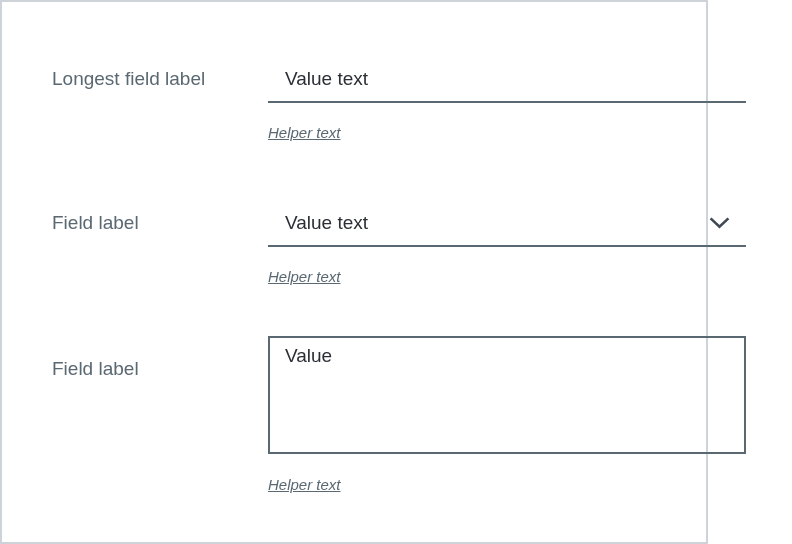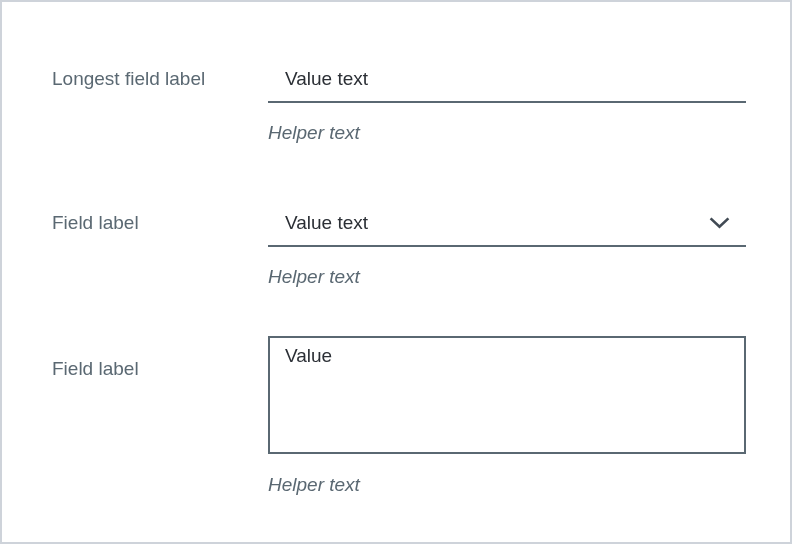--- a/index.html
+++ b/index.html
@@ -1,20 +1,20 @@
 <!DOCTYPE html>
 <html style="--background: #ffffff; --page_border: #ced3da; --label: #5a6872; --value: #2b2f35; --helper: #5a6872; --field_border: #5a6872; --chevron: #414a54;"><head>
 <meta charset="utf-8">
 <style>
   * { margin: 0; padding: 0; box-sizing: border-box; }
   html, body { width: 792px; height: 544px; overflow: hidden; background: #ffffff; }
   body { font-family: "Liberation Sans", sans-serif; }
 
   .panel {
-    width: 792px;
+    width: 708px;
     height: 544px;
     background: var(--background, #ffffff);
     border: 2px solid var(--page_border, #ced3da);
   }
 
   .form {
     padding: 64px 0 0 50px;
   }
 
   .row {
@@ -87,24 +87,25 @@
     line-height: 26px;
     color: var(--value, #2b2f35);
     resize: none;
     outline: none;
     overflow: hidden;
     border-radius: 0;
   }
 
   .helper-text {
     margin-top: 17px;
-    font-size: 19px;
+    font-size: 15px;
     line-height: 26px;
     font-style: italic;
     color: var(--helper, #5a6872);
+    text-decoration: underline;
   }
   .row-textarea .helper-text { margin-top: 18px; }
 </style>
 </head>
 <body>
 
 <div class="panel">
   <div class="form">
 
     <div class="row row-text">

